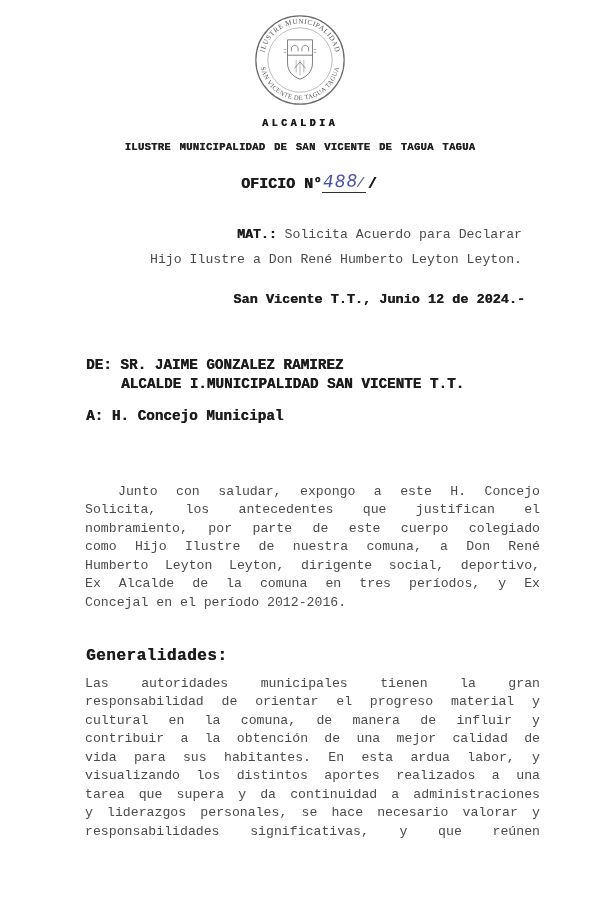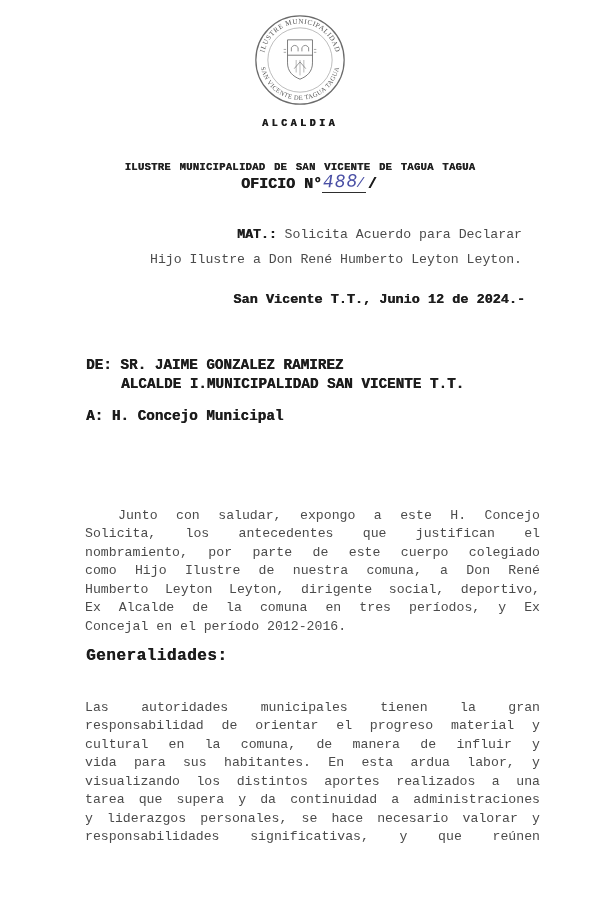--- a/index.html
+++ b/index.html
@@ -16,21 +16,21 @@
 
   
   .alcaldia {
     left:0; top:118px; width:100%; text-align:center;
     font-weight:bold; font-size:10px; letter-spacing:3.5px; color:#1c1c1c;
     text-shadow:0.4px 0 0 #1c1c1c;
   }
   .muni {
     left:0; top:141px; width:100%; text-align:center;
     font-weight:bold; font-size:10.5px; letter-spacing:0.3px; word-spacing:2px;
-    color:#222; text-shadow:0.3px 0 0 #222;margin-top:20px;
+    color:#222; text-shadow:0.3px 0 0 #222;
   }
 
   
   .oficio { left:241px; top:174px; font-size:15px; font-weight:bold; color:#1c1c1c;
             text-shadow:0.4px 0 0 #1c1c1c; line-height:22px; }
   .num-underline { display:inline-block; border-bottom:1.7px solid #2e2e2e;
                    padding:0 3px 0 1px; line-height:15px; }
   .hand { font-family:"DejaVu Sans",sans-serif; font-style:italic; font-weight:400;
           color:#4a50a5; font-size:17px; letter-spacing:1px; text-shadow:none;
           display:inline-block; transform:rotate(-2deg) translateY(-1px); }
@@ -48,21 +48,21 @@
 
   
   .de { left:86px; top:356px; font-weight:bold; font-size:14.3px; line-height:18.5px;
         color:#1c1c1c; text-shadow:0.4px 0 0 #1c1c1c; }
   .de .line2 { padding-left:35px;text-align:center; }
   .a-line { left:86px; top:408px; font-weight:bold; font-size:14.3px;
             color:#1c1c1c; text-shadow:0.4px 0 0 #1c1c1c; }
 
   
   .para { left:85px; top:0; width:455px; font-size:13.2px; line-height:18.45px;
-          color:#4b4b4b;margin-top:24px; }
+          color:#4b4b4b; }
   .para1 { top:483px; }
   .para2 { top:675px; }
   .jline { text-align:justify; text-align-last:justify; white-space:normal; }
   .jline.no-stretch { text-align-last:left; }
   .jline.indent-first { padding-left:33px; }
 
   .gen-heading { left:86px; top:647px; font-weight:bold; font-size:16px;
                  letter-spacing:0.5px; color:#1c1c1c; text-shadow:0.4px 0 0 #1c1c1c; }
 
   .seal-text { fill:#575757; font-family:"Liberation Serif","DejaVu Serif",serif; }
@@ -126,20 +126,21 @@
       <div class="jline">Ex Alcalde de la comuna en tres períodos, y Ex</div>
       <div class="jline no-stretch">Concejal en el período 2012-2016.</div>
     </div>
 
   <div class="abs gen-heading">Generalidades:</div>
 
   <div class="abs para para2">
       <div class="jline">Las autoridades municipales tienen la gran</div>
       <div class="jline">responsabilidad de orientar el progreso material y</div>
       <div class="jline">cultural en la comuna, de manera de influir y</div>
+      <div class="jline">contribuir a la obtención de una mejor calidad de</div>
       <div class="jline">vida para sus habitantes. En esta ardua labor, y</div>
       <div class="jline">visualizando los distintos aportes realizados a una</div>
       <div class="jline">tarea que supera y da continuidad a administraciones</div>
       <div class="jline">y liderazgos personales, se hace necesario valorar y</div>
       <div class="jline">responsabilidades significativas, y que reúnen</div>
     </div>
 
 </div>
 
 </body></html>

